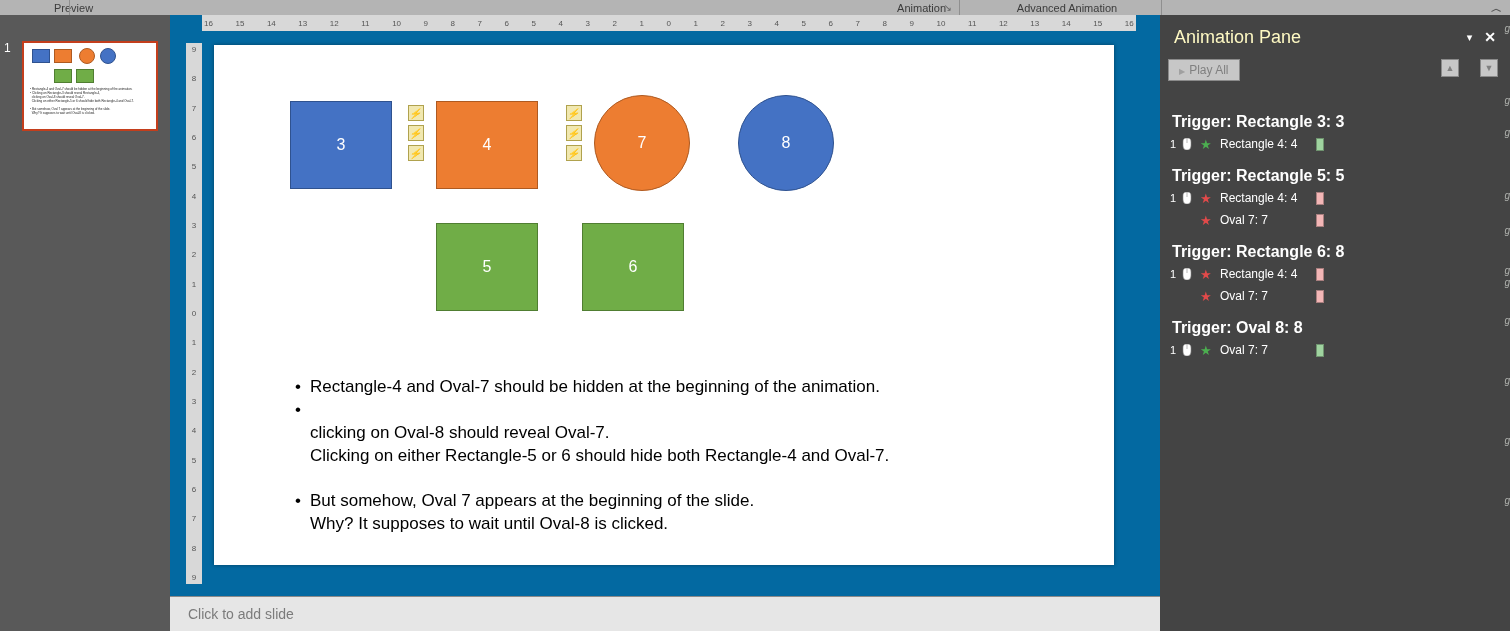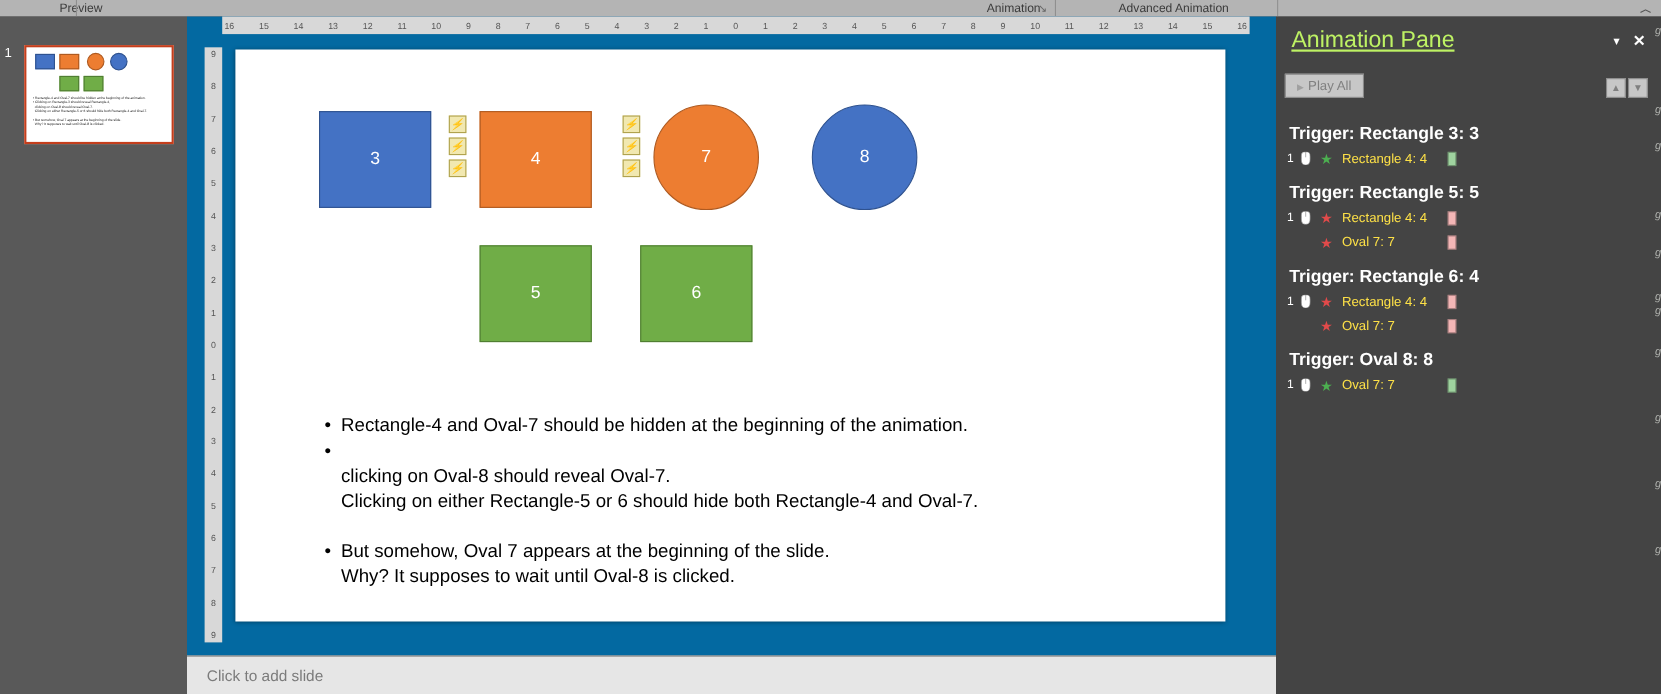--- a/index.html
+++ b/index.html
@@ -42,39 +42,39 @@
   .tag { width:16px; height:16px; margin-bottom:4px; background:#f1e8b0; border:1px solid #b0a24e; display:flex; align-items:center; justify-content:center; font-size:10px; color:#b68400; font-style:italic; font-weight:bold;}
   .bullets { position:absolute; left:72px; top:330px; right:40px; color:#000; font-size:17px; line-height:23px;}
   .bullets .row { display:flex; }
   .bullets .dot { width:24px; text-align:center; }
   .bullets .indent { width:24px; }
   
   .notes { position:absolute; left:170px; right:350px; bottom:0; height:35px; background:#e6e6e6; border-top:1px solid #8a8a8a; color:#7b7b7b; font-size:14px; display:flex; align-items:center; padding-left:18px;}
   
   .apane { position:absolute; top:15px; right:0; width:350px; bottom:0; background:#444444;}
   .apane .hdr { height:44px; display:flex; align-items:center; padding:0 14px;}
-  .apane .hdr .ttl { font-size:21px; color:#bef264; flex:1;text-decoration:underline;}
+  .apane .hdr .ttl { font-size:18px; color:#fef9c3; flex:1;}
   .apane .hdr .menu { font-size:11px; color:#fff; margin-right:14px; letter-spacing:-2px;}
   .apane .hdr .close { font-size:14px; color:#fff; font-weight:bold;}
-  .apane .toolbar { height:30px; display:flex; align-items:flex-end; padding:0 12px 0 8px;}
+  .apane .toolbar { height:30px; display:flex; align-items:flex-start; padding:0 12px 0 8px;gap:19px;}
   .apane .play { background:#c7c7c7; color:#808080; font-size:12px; padding:3px 10px; border:1px solid #8a8a8a;}
   .apane .play::before { content:"▶"; font-size:8px; margin-right:4px; color:#a0a0a0;}
   .apane .spacer { flex:1;}
   .apane .reorder { width:18px; height:18px; background:#c7c7c7; border:1px solid #8a8a8a; margin-left:2px; display:flex; align-items:center; justify-content:center; font-size:9px; color:#808080;}
   .apane .list { position:absolute; top:86px; left:6px; right:8px; bottom:8px; font-size:12px;}
   .trigger { margin-top:8px;}
   .trigger .tlabel { font-weight:bold; font-size:16px; color:#fff; padding:4px 6px 2px 6px;}
   .animrow { display:flex; align-items:center; height:22px; padding-left:4px;}
   .animrow .num { width:10px; font-size:11px; color:#fff; }
   .animrow .mouse { width:14px; font-size:10px; color:#fff; margin-left:2px;}
   .animrow .mouse svg { display:block;}
   .animrow .star { width:16px; font-size:13px; margin-left:4px;}
   .animrow .star.green { color:#4caf50;}
   .animrow .star.red { color:#e24a4a;}
-  .animrow .name { flex:0 0 90px; margin-left:4px; color:#fde047; white-space:nowrap; overflow:hidden;}
+  .animrow .name { flex:0 0 90px; margin-left:4px; color:#ffffff; white-space:nowrap; overflow:hidden;}
   .animrow .bar { width:8px; height:13px; margin-left:6px; border:1px solid rgba(0,0,0,.3);}
   .animrow .bar.green{ background:#9fd39f;}
   .animrow .bar.red  { background:#f3b6b6;}
   .animrow.indent .num, .animrow.indent .mouse { visibility:hidden;}
   
   .edge-marks { position:absolute; right:0; top:15px; width:10px;}
   .edge-marks div { position:absolute; right:0; font-size:10px; color:#aeb0ac; font-style:italic;}
 </style>
 </head>
 <body>
@@ -261,21 +261,21 @@
         </div>
         <div class="animrow indent">
           <div class="num"></div>
           <div class="mouse"></div>
           <div class="star red">★</div>
           <div class="name">Oval 7: 7</div>
           <div class="bar red"></div>
         </div>
       </div>
       <div class="trigger">
-        <div class="tlabel">Trigger: Rectangle 6: 4</div>
+        <div class="tlabel">Trigger: Rectangle 6: 8</div>
         <div class="animrow">
           <div class="num">1</div>
           <div class="mouse">
             <svg width="10" height="12" viewBox="0 0 10 12">
               <path d="M5 0 C2 0 1 1 1 4 L1 7 C1 10 2 12 5 12 C8 12 9 10 9 7 L9 4 C9 1 8 0 5 0 Z M5 0 L5 5" fill="#fff" stroke="#888" stroke-width="0.6"></path>
             </svg>
           </div>
           <div class="star red">★</div>
           <div class="name">Rectangle 4: 4</div>
           <div class="bar red"></div>

